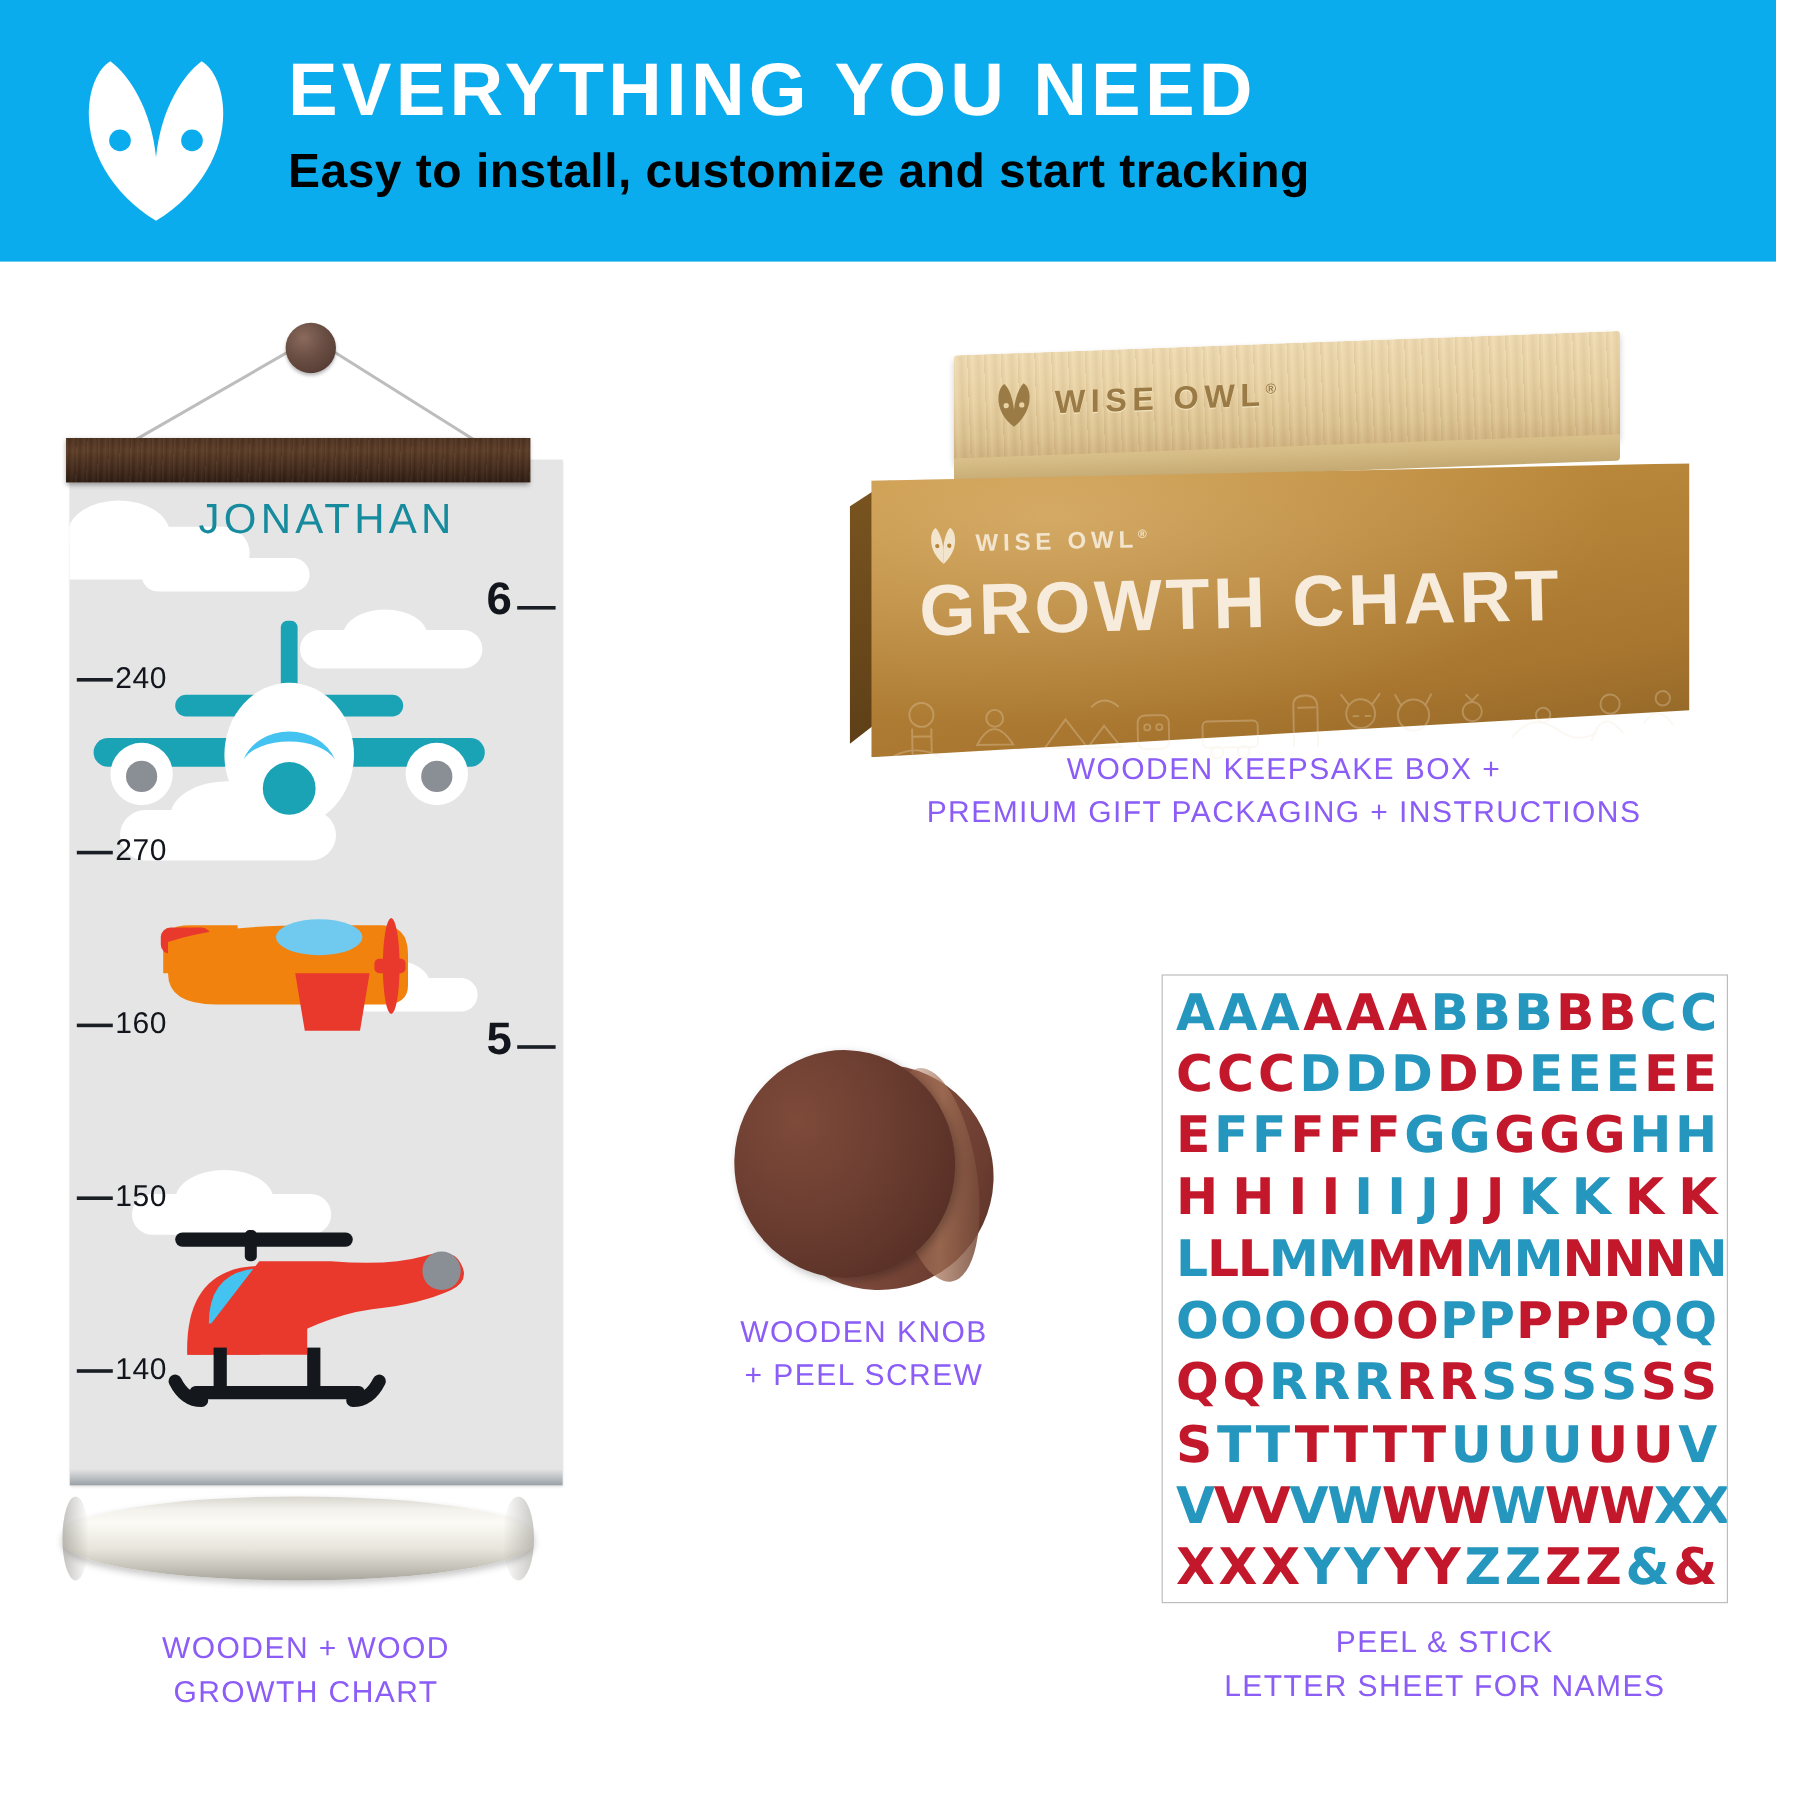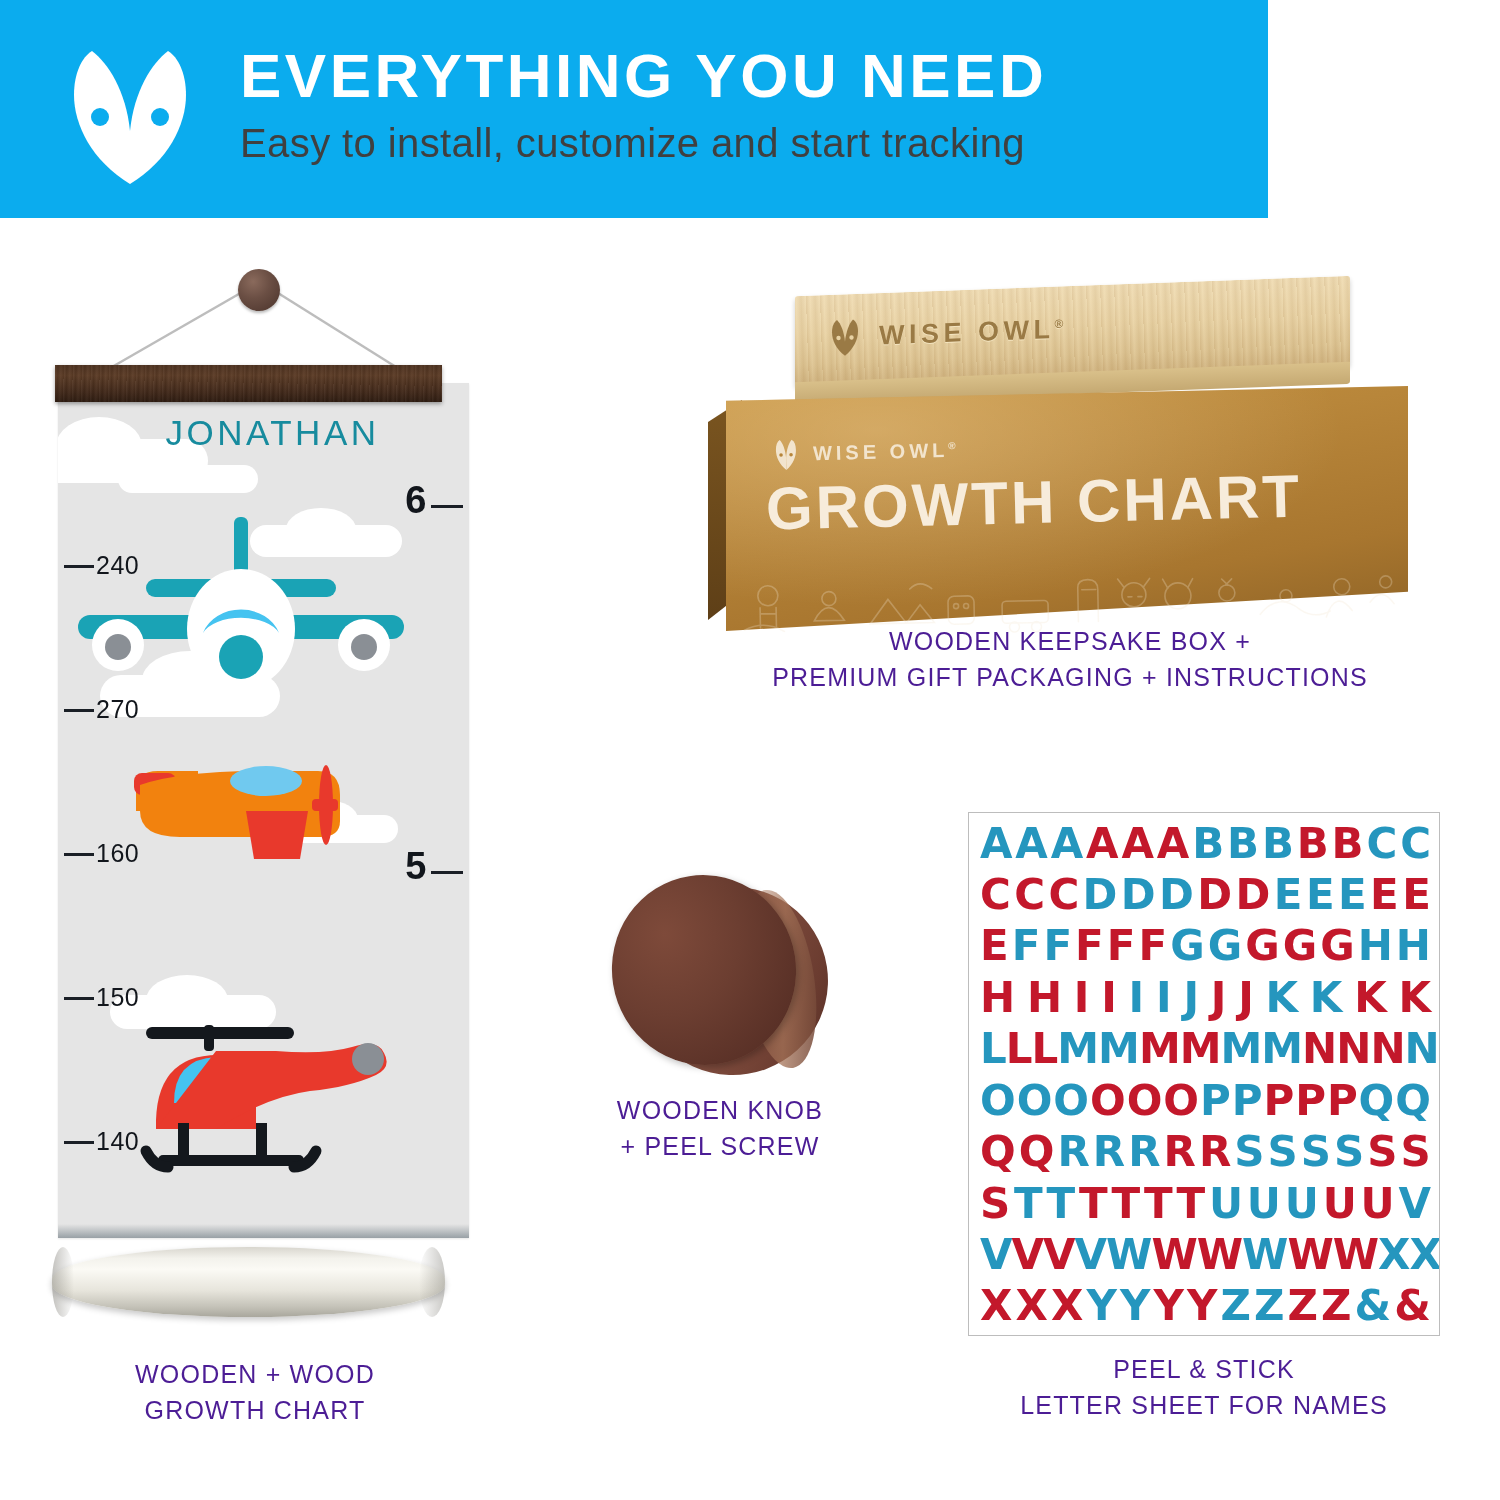--- a/index.html
+++ b/index.html
@@ -12,21 +12,21 @@
     height: 1500px;
     font-family: "Liberation Sans", sans-serif;
     overflow: hidden;
     position: relative;
   }
 
   
   .header {
     position: absolute;
     left: 0; top: 0;
-    width: 1268px; height: 218px;
+    width: 1480px; height: 218px;
     background: #0BACEE;
     display: flex;
     align-items: center;
   }
   .logo-wrap {
     width: 200px;
     height: 160px;
     margin-left: 30px;
     position: relative;
     flex: none;
@@ -40,23 +40,23 @@
   }
   .header-title {
     color: #ffffff;
     font-size: 62px;
     font-weight: bold;
     letter-spacing: 3.5px;
     line-height: 1.02;
     white-space: nowrap;
   }
   .header-sub {
-    color: #404040;
+    color: #000000;
     font-size: 40px;
-    font-weight: normal;
+    font-weight: bold;
     letter-spacing: 0.4px;
     line-height: 1.25;
     margin-top: 10px;
     white-space: nowrap;
   }
 
   
   .panel { position: absolute; }
 
   
@@ -153,21 +153,21 @@
     position: absolute; right: 0; top: 0;
     width: 26px; height: 100%;
     border-radius: 50%;
     background: linear-gradient(270deg, rgba(120,118,110,0.4), rgba(120,118,110,0));
   }
 
   
   .caption {
     position: absolute;
     text-align: center;
-    color: #4c1d95;
+    color: #8b5cf6;
     font-size: 25px;
     letter-spacing: 1.2px;
     line-height: 1.42;
     font-weight: 400;
   }
 
   
   #panel-box { left: 700px; top: 268px; width: 740px; height: 450px; }
 
   .wood-lid {

